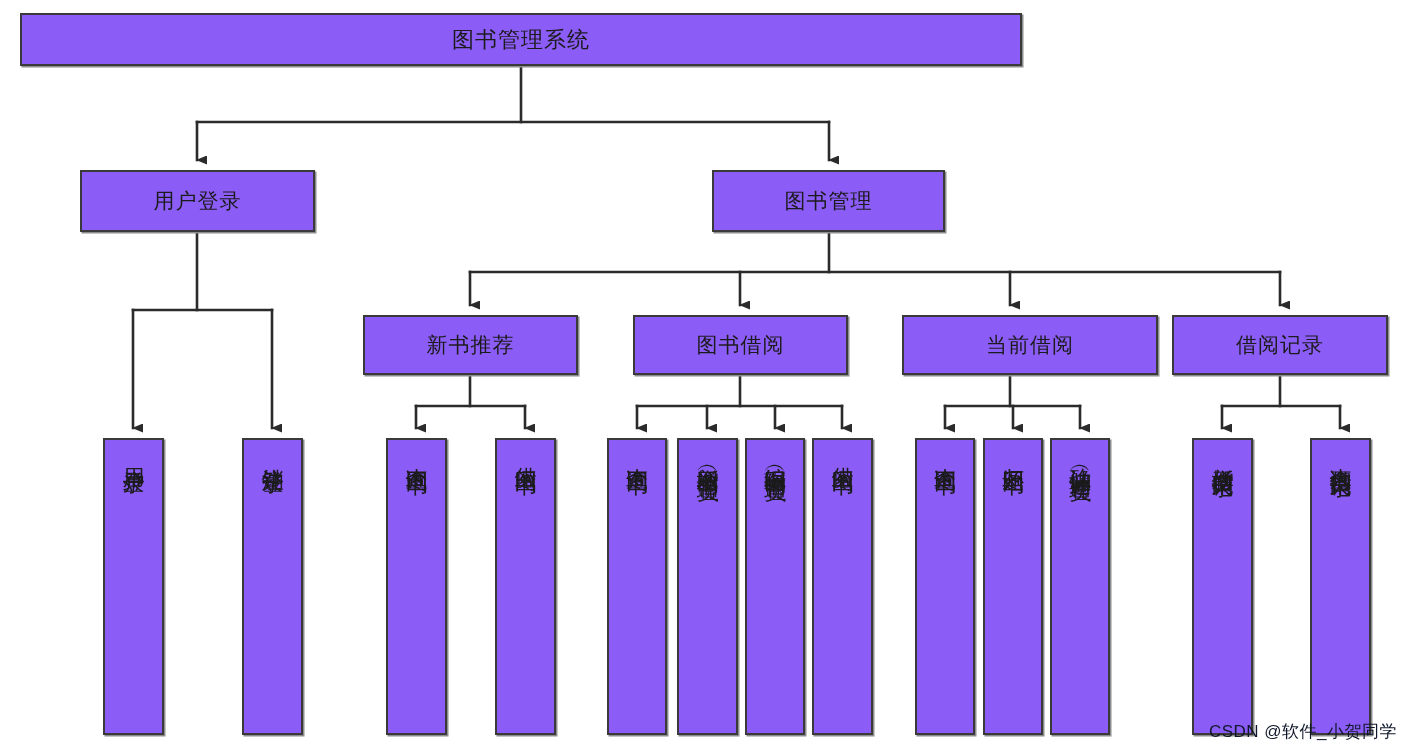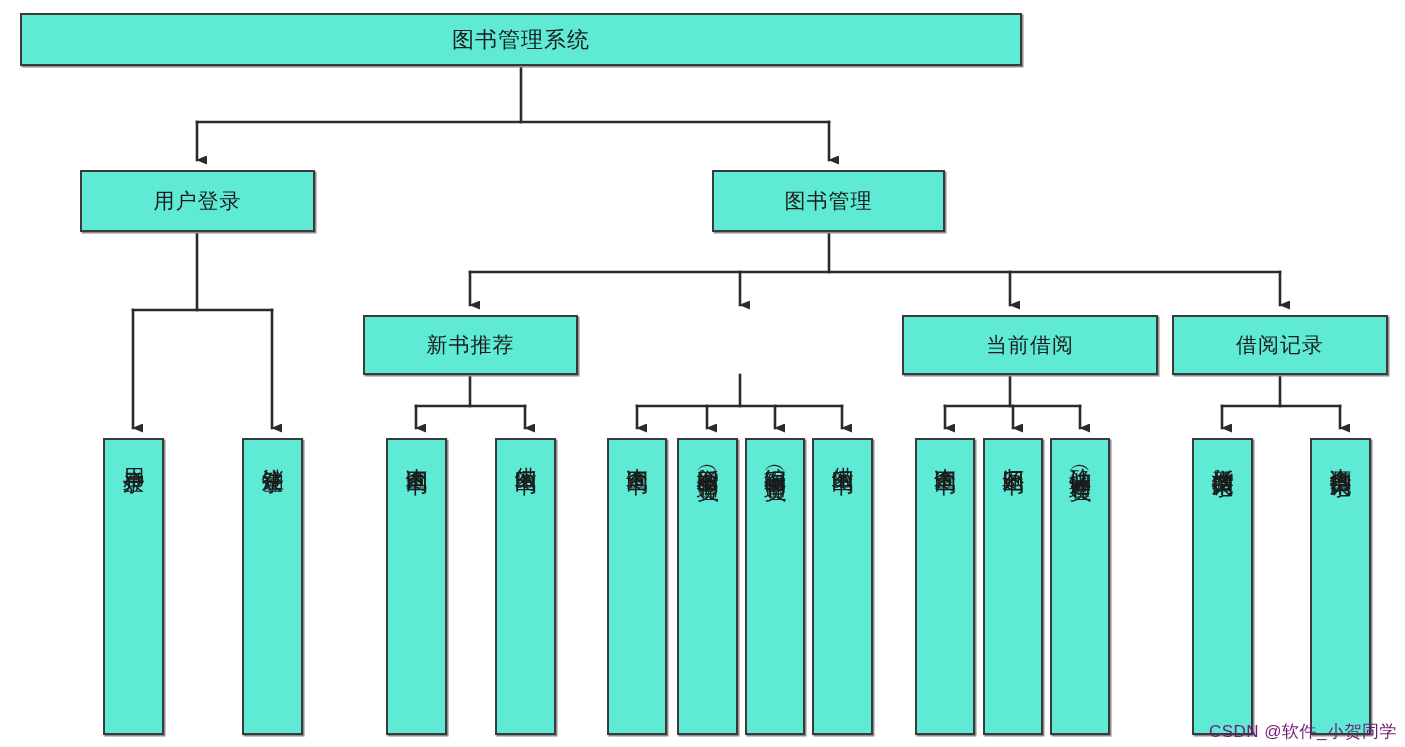--- a/index.html
+++ b/index.html
@@ -13,21 +13,21 @@
   }
   #diagram-root{position:absolute;left:0;top:0;width:1405px;height:747px;}
 
   
   #connector-layer{position:absolute;left:0;top:0;width:1405px;height:747px;}
 
   
   .node{
     position:absolute;
     box-sizing:border-box;
-    background:#5eead4;
+    background:#8b5cf6;
     border:2px solid #3a3a3a;
     box-shadow:1.5px 1.5px 0 0 #8d8d8d;
     display:flex;
     align-items:center;
     justify-content:center;
     color:#1b1b1b;
     z-index:2;
   }
   .node .label{
     display:block;
@@ -58,21 +58,21 @@
     text-align:left;
     max-height:280px;
   }
 
   
   #watermark{
     position:absolute;
     right:8px;
     bottom:4px;
     font-size:17px;
-    color:#701a75;
+    color:#0f172a;
     letter-spacing:0.5px;
     z-index:3;
     white-space:nowrap;
     font-family:"Liberation Sans","DejaVu Sans",sans-serif;
   }
 </style>
 </head>
 <body>
 
 <div id="diagram-root">
@@ -136,20 +136,23 @@
   </div>
 
   <div class="node h" style="left:712px;top:170px;width:233px;height:62px;">
     <span class="label">图书管理</span>
   </div>
 
   <div class="node h" style="left:363px;top:315px;width:215px;height:60px;">
     <span class="label">新书推荐</span>
   </div>
 
+  <div class="node h" style="left:633px;top:315px;width:215px;height:60px;">
+    <span class="label">图书借阅</span>
+  </div>
 
   <div class="node h" style="left:902px;top:315px;width:256px;height:60px;">
     <span class="label">当前借阅</span>
   </div>
 
   <div class="node h" style="left:1172px;top:315px;width:216px;height:60px;align-items:center;">
     <span class="label">借阅记录</span>
   </div>
 
   <div class="node v" style="left:103px;top:438px;width:61px;height:297px;">

